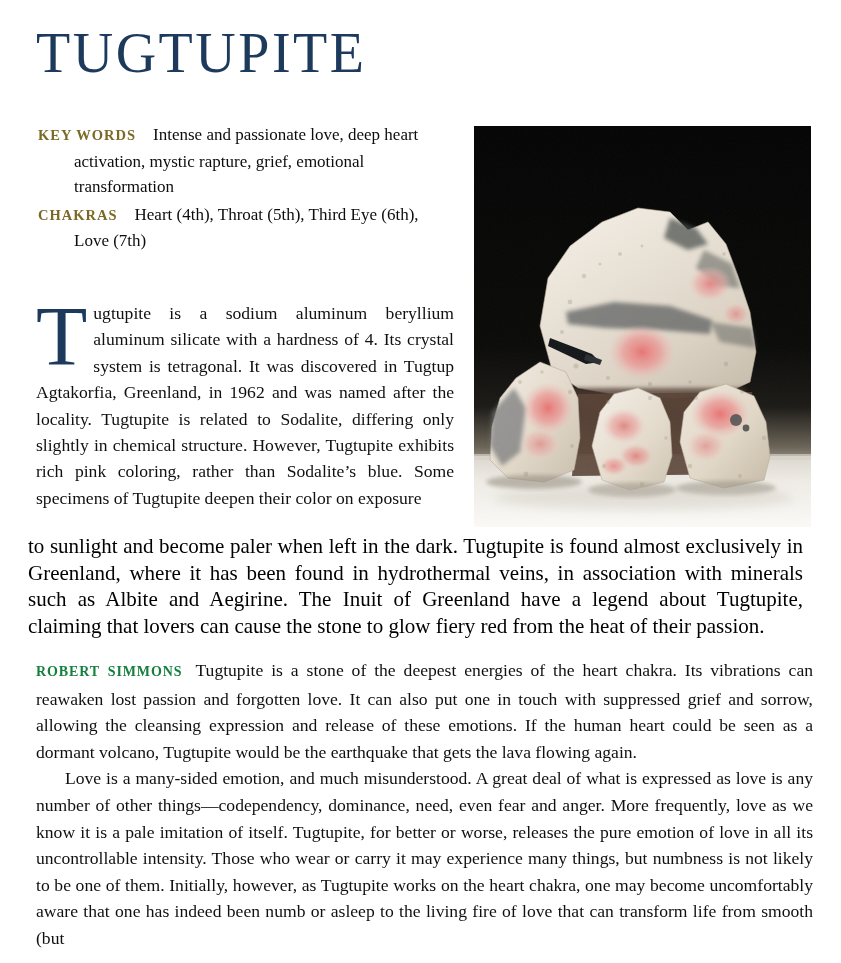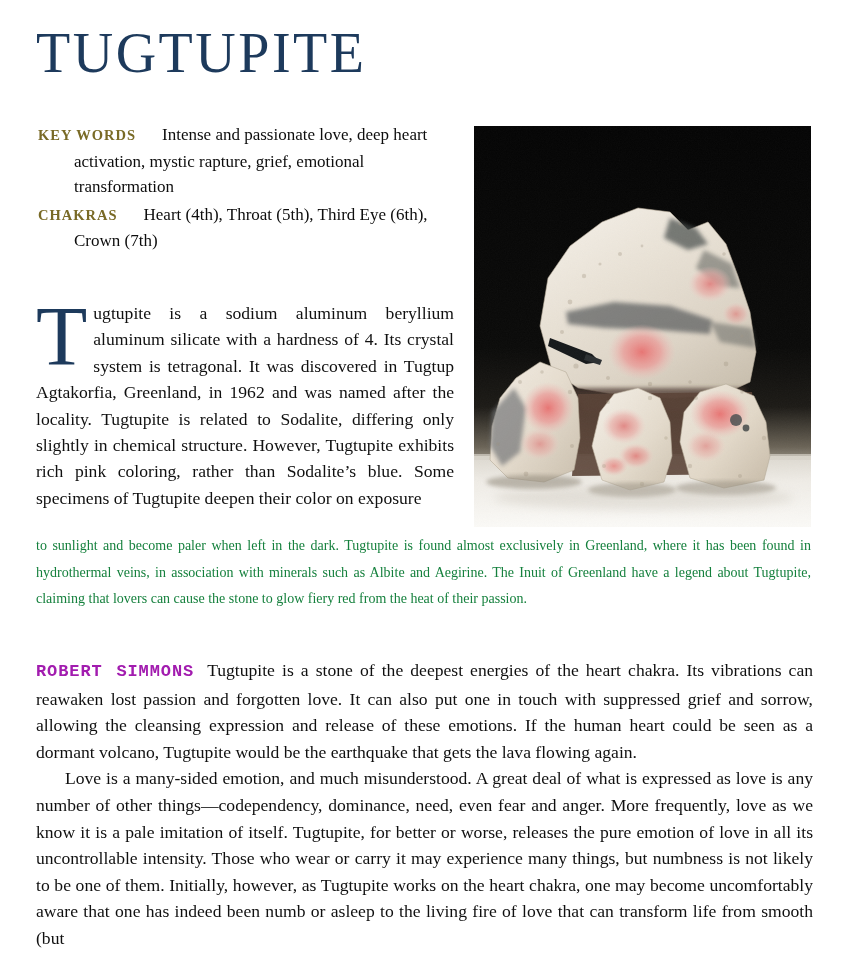--- a/index.html
+++ b/index.html
@@ -51,21 +51,21 @@
     text-indent: -0px;
     margin-bottom: 2px;
   }
   .attr-row .label {
     font-family: "Liberation Serif", "DejaVu Serif", serif;
     font-weight: bold;
     color: #796a26;
     letter-spacing: 1.0px;
     font-size: 14.5px;
     text-transform: uppercase;
-    margin-right: 26px;
+    margin-right: 17px;
   }
   .attr-row .value {
     font-size: 17px;
     color: #0d0d0d;
   }
   .attr-row.indent-lines {
     padding-left: 36px;
     text-indent: -36px;
   }
 
@@ -99,65 +99,65 @@
     font-size: 84px;
     line-height: 66px;
     color: #1d3a5c;
     padding-right: 6px;
     padding-top: 4px;
     margin-left: 0px;
   }
 
   .full-text {
     position: absolute;
-    left: 36px;
+    left: 28px;
     top: 533px;
     width: 775px;
-    font-size: 14px;
+    font-size: 21px;
     line-height: 26.6px;
     text-align: justify;
-    color: #15803d;
+    color: #000000;
   }
   .full-text p { margin: 0; }
 
   .rs-block {
     position: absolute;
     left: 36px;
     top: 657px;
     width: 777px;
     font-size: 17.6px;
     line-height: 26.6px;
     text-align: justify;
     color: #101010;
   }
   .rs-block p { margin: 0; }
   .rs-name {
-    font-family: Liberation Mono, monospace;
+    font-family: Liberation Serif, serif;
     font-weight: bold;
-    color: #a21caf;
+    color: #15803d;
     letter-spacing: 0.9px;
-    font-size: 17px;
+    font-size: 14px;
     text-transform: uppercase;
     margin-right: 13px;
   }
   .para-indent { text-indent: 29px; font-family: Liberation Serif, serif; }
 </style>
 </head>
 <body>
 
 <div class="page">
 
   <div class="title">TUGTUPITE</div>
 
   <div class="attrs">
     <div class="attr-row indent-lines">
       <span class="label">KEY WORDS</span><span class="value">Intense and passionate love, deep heart activation, mystic rapture, grief, emotional transformation</span>
     </div>
     <div class="attr-row indent-lines">
-      <span class="label">CHAKRAS</span><span class="value">Heart (4th), Throat (5th), Third Eye (6th), Crown (7th)</span>
+      <span class="label">CHAKRAS</span><span class="value">Heart (4th), Throat (5th), Third Eye (6th), Love (7th)</span>
     </div>
   </div>
 
   <div class="photo">
     <svg width="337" height="401" viewBox="0 0 337 401" xmlns="http://www.w3.org/2000/svg">
       <defs>
         <linearGradient id="bgGrad" x1="0" y1="0" x2="0" y2="1">
           <stop offset="0%" stop-color="#040404"></stop>
           <stop offset="55%" stop-color="#0a0a09"></stop>
           <stop offset="70%" stop-color="#1c1a16"></stop>

